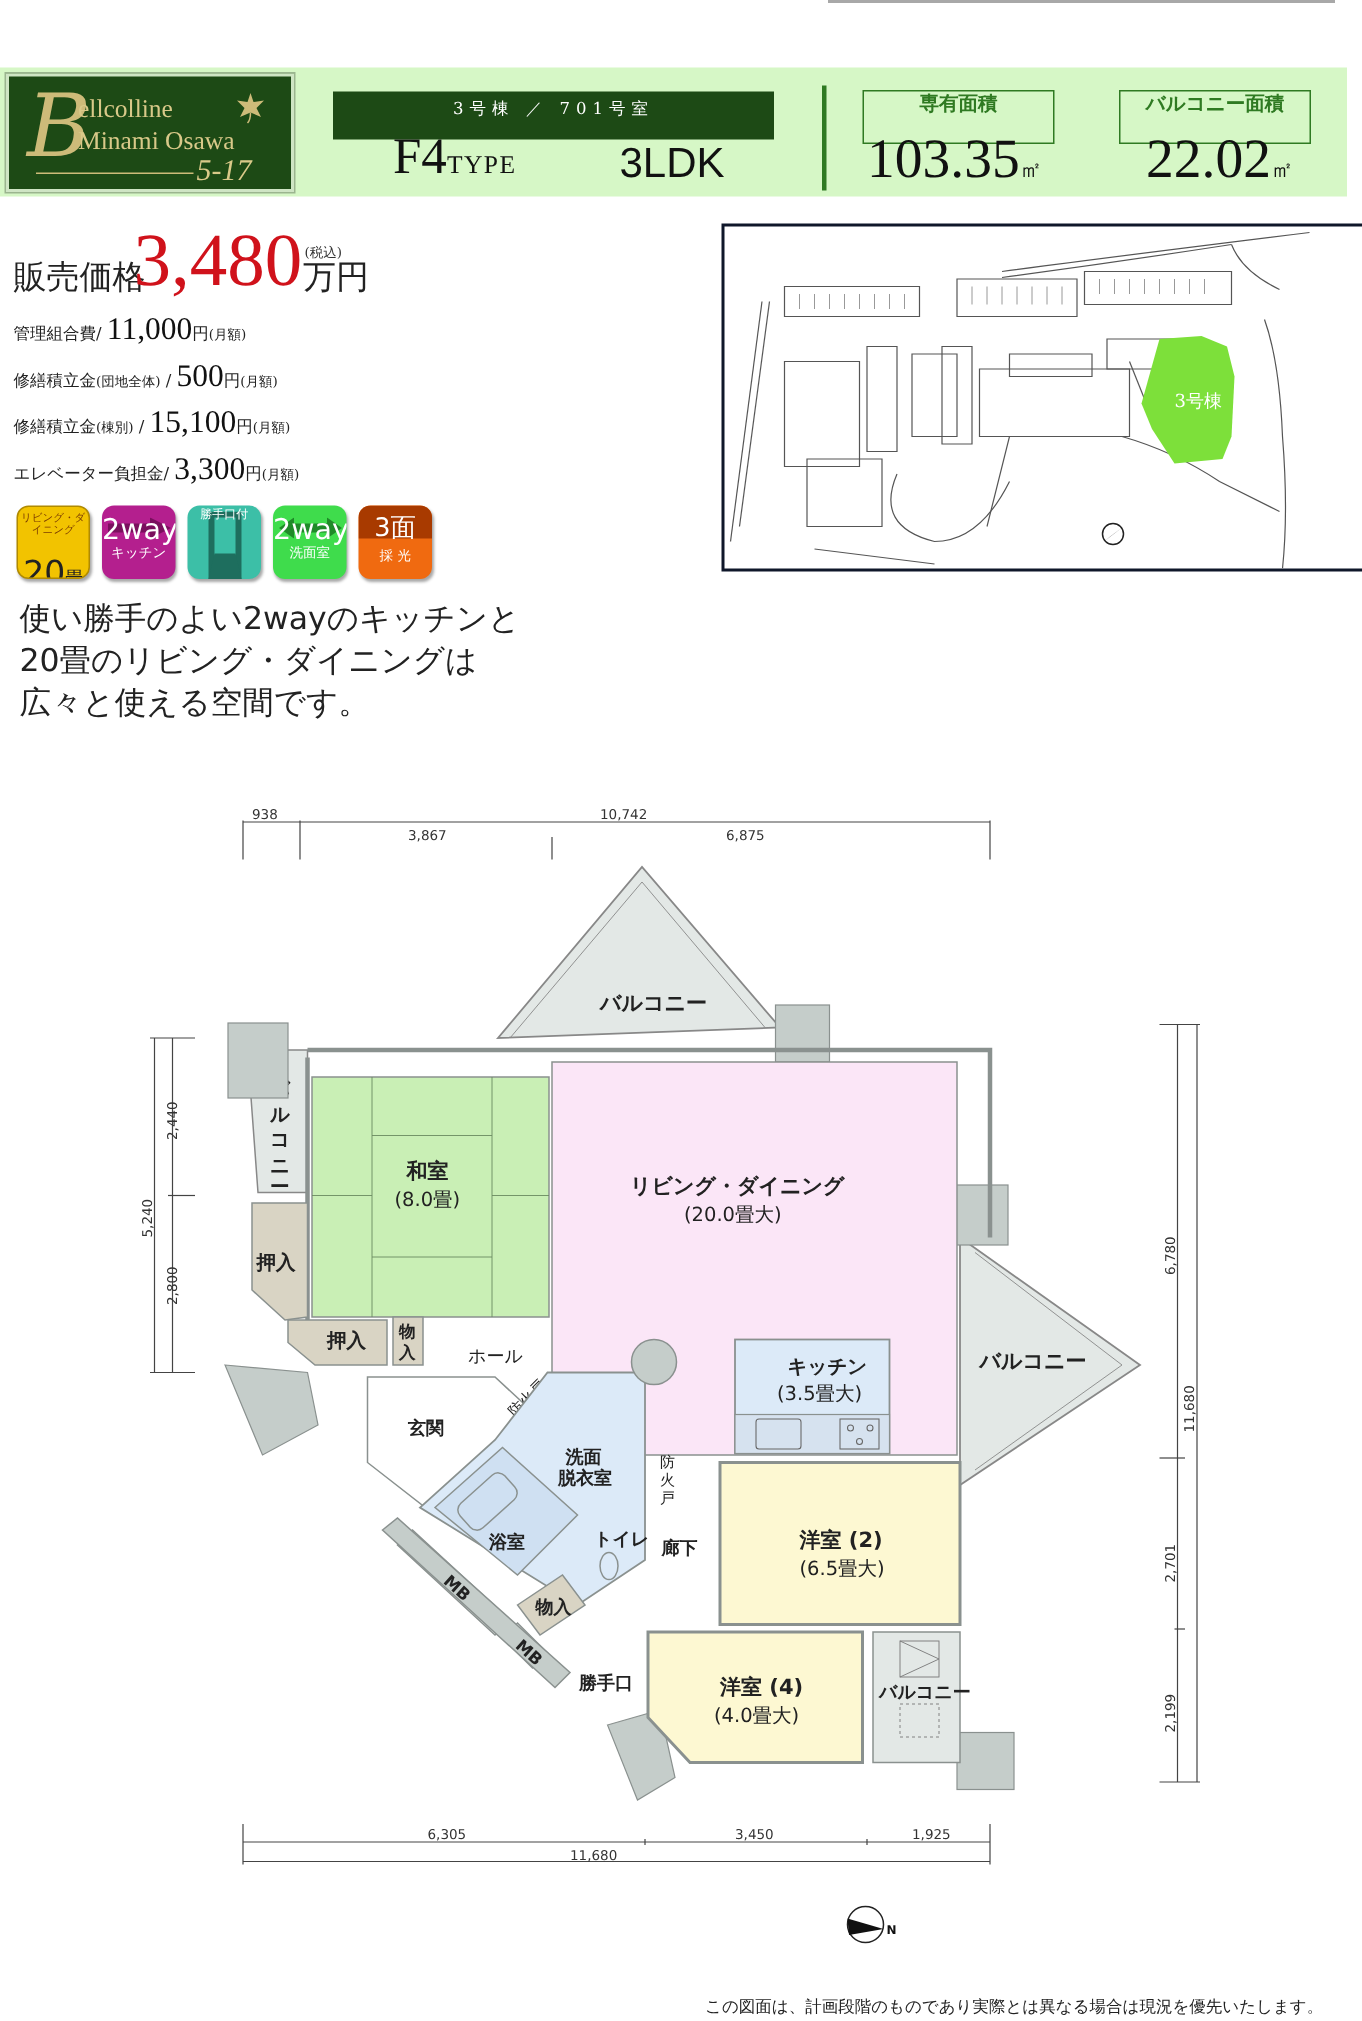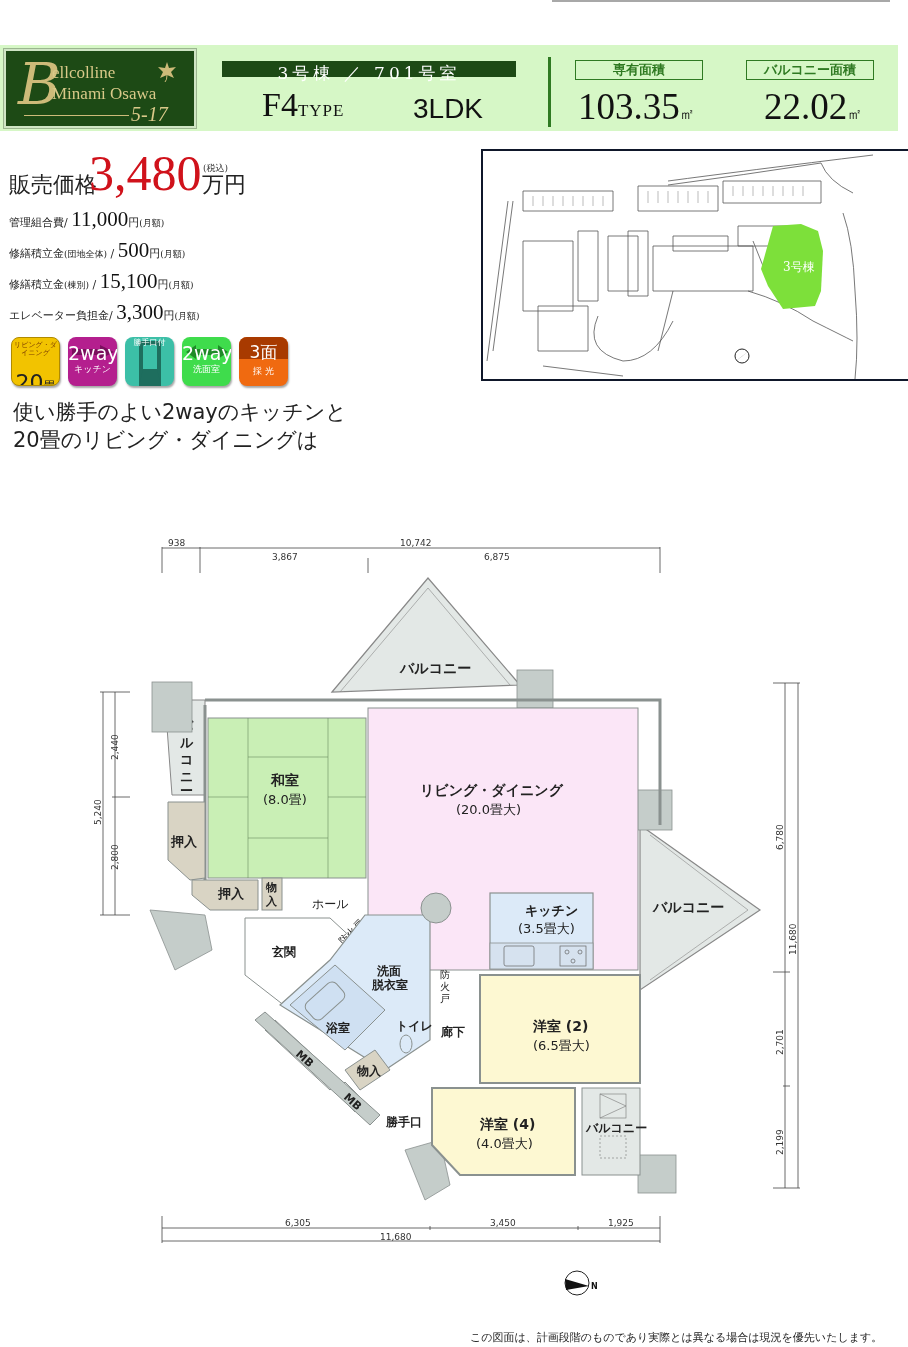--- a/index.html
+++ b/index.html
@@ -9,26 +9,26 @@
 .topline{left:552px;top:0;width:338px;height:2px;background:#a8a8a8}
 
 .header{left:0;top:45px;width:898px;height:86px;background:#d6f7c6}
 .logo{left:4px;top:49px;width:192px;height:79px;background:#1d4a15;border:2px solid #cfe5c4;outline:1px solid #9bb58f;color:#d8c98a}
 .logo .b{position:absolute;left:12px;top:4px;font-size:58px;font-style:italic;font-family:"DejaVu Serif",serif;color:#cdbb79;line-height:1}
 .logo .l1{position:absolute;left:46px;top:12px;font-size:17px;font-family:"Liberation Serif",serif;color:#d9c989}
 .logo .l2{position:absolute;left:46px;top:33px;font-size:17px;font-family:"Liberation Serif",serif;color:#d9c989}
 .logo .l3{position:absolute;left:125px;top:52px;font-size:20px;font-style:italic;font-family:"Liberation Serif",serif;color:#d9c989}
 .logo .rule{position:absolute;left:18px;top:64px;width:105px;height:1px;background:#cdbb79}
 .logo .leaf{position:absolute;left:150px;top:10px;width:22px;height:22px}
-.unitbar{left:222px;top:61px;width:294px;height:16px;background:#1d4a15;color:#fff;font-size:17px;letter-spacing:4px;text-align:center;line-height:24px}
+.unitbar{left:222px;top:61px;width:294px;height:32px;background:#1d4a15;color:#fff;font-size:11px;letter-spacing:4px;text-align:center;line-height:24px}
 .type{left:262px;top:88px;font-size:34px;font-family:"Liberation Serif",serif;color:#111;line-height:1}
 .type small{font-size:17px;letter-spacing:1px}
 .ldk{left:413px;top:95px;font-size:28px;font-family:Liberation Sans, sans-serif;color:#111;line-height:1}
 .vdiv{left:548px;top:57px;width:3px;height:70px;background:#2f7a22}
-.lbox{height:20px;border:1.5px solid #2f7a22;background:#d6f7c6;color:#2f7a22;font-size:13px;text-align:center;line-height:17px;font-weight:bold}
+.lbox{height:36px;border:1.5px solid #2f7a22;background:#d6f7c6;color:#2f7a22;font-size:13px;text-align:center;line-height:17px;font-weight:bold}
 .bigval{font-size:37px;font-family:"Liberation Serif",serif;color:#111;line-height:1}
 .bigval small{font-size:15px}
 
 .price-label{left:9px;top:170px;font-size:22px;color:#222}
 .price-val{left:89px;top:148px;font-size:50px;color:#d0121b;font-family:Liberation Serif, serif;line-height:1}
 .price-tax{left:203px;top:162px;font-size:9px;color:#333}
 .price-unit{left:202px;top:170px;font-size:22px;color:#222}
 .fee{left:9px;font-size:11px;color:#222;white-space:nowrap}
 .fee .n{font-size:21px;font-family:"Liberation Serif",serif;color:#111}
 .fee .s{font-size:9px}
@@ -109,20 +109,21 @@
 </div>
 <div class="abs icon" style="left:239px;background:#f06a10">
   <div style="position:absolute;left:0;top:0;width:49px;height:22px;background:#a83a00"></div>
   <div style="position:relative;font-size:17px;line-height:24px;margin-top:3px">3面</div>
   <div style="font-size:9px;line-height:14px">採 光</div>
 </div>
 
 <div class="abs desc">
   <div>使い勝手のよい2wayのキッチンと</div>
   <div>20畳のリビング・ダイニングは</div>
+  <div>広々と使える空間です。</div>
 </div>
 
 <div class="abs sitemap">
   <svg width="412" height="228" viewBox="0 0 412 228">
     <g stroke="#555" stroke-width="0.8" fill="none">
       <path d="M185 30 Q260 20 390 4"></path>
         <path d="M185 34 Q260 24 338 12"></path>
       <path d="M338 12 Q345 30 370 42"></path>
         <path d="M360 62 Q370 90 372 140 Q376 190 372 228"></path>
       <path d="M30 50 L10 200"></path>

